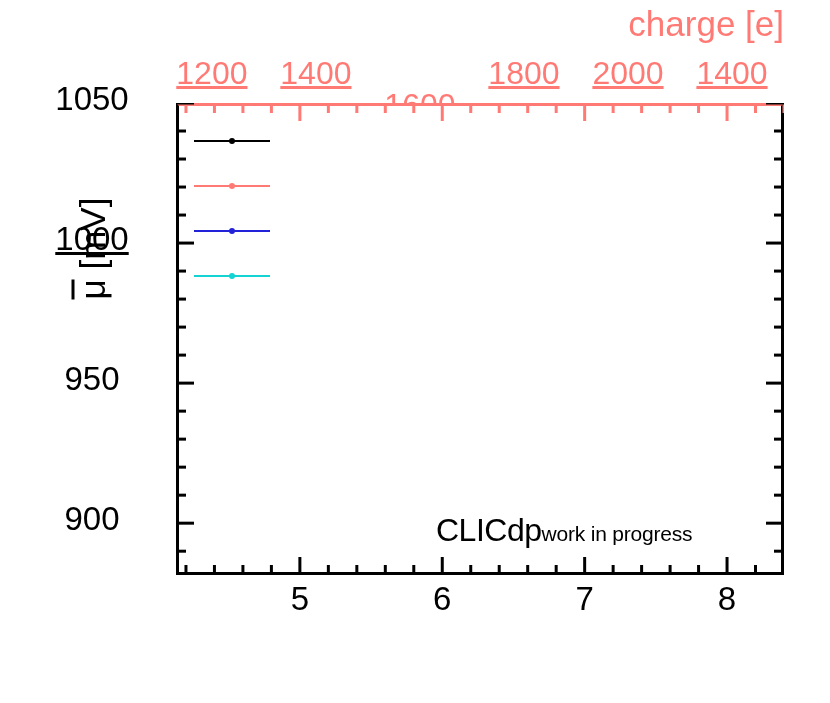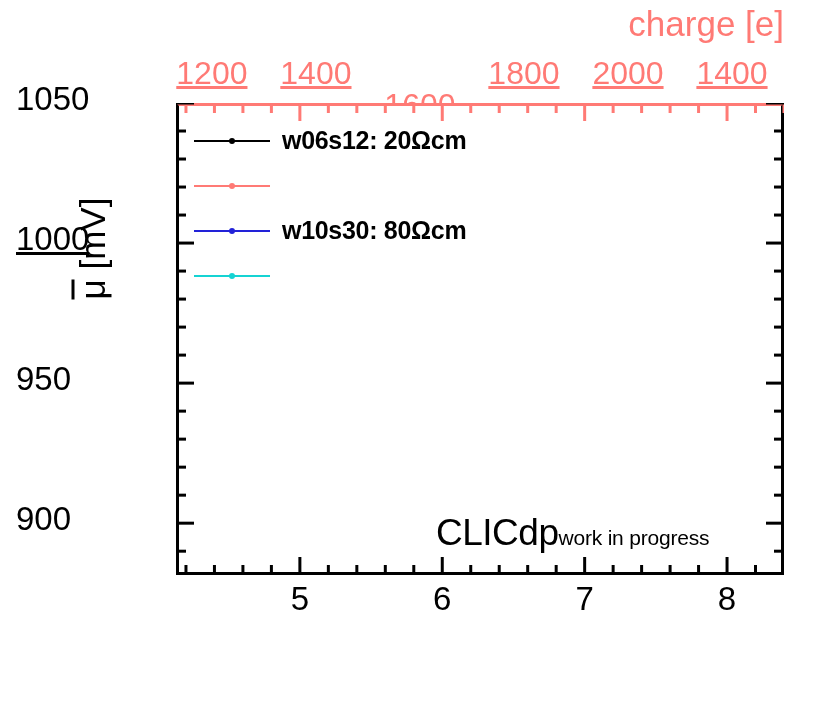--- a/index.html
+++ b/index.html
@@ -55,21 +55,21 @@
     color: #000;
     white-space: nowrap;
     text-align: center;
   }
   .ticklabel.top {
     color: #ff7a75;
     font-size: 32px;
     text-decoration: underline;
   }
   .ticklabel.left {
-    text-align: left;
+    text-align: center;
   }
 
   
   #plot-frame {
     left: 160px;
     top: 103px;
     width: 608px;
     height: 472px;
     border: 3px solid #000000;
     border-top: 3px solid #ff7a75;
@@ -126,21 +126,21 @@
   }
 
   
   #watermark {
     left: 420px;
     top: 512px;
     white-space: nowrap;
     color: #000;
   }
   #watermark .wm-main {
-    font-size: 37px;
+    font-size: 32px;
     letter-spacing: -0.5px;
   }
   #watermark .wm-sub {
     font-size: 21px;
     letter-spacing: -0.2px;
   }
 </style>
 </head>
 <body>
 
@@ -294,34 +294,32 @@
         <line x1="608" y1="0" x2="590" y2="0" stroke="#000" stroke-width="3"></line>
       </g>
   </svg>
 
   <div class="abs" id="legend">
       <div class="legend-row">
         <div class="legend-marker">
           <div class="lm-line" style="background: rgb(0, 0, 0);"></div>
           <div class="lm-dot" style="background: rgb(0, 0, 0);"></div>
         </div>
-        <div class="legend-label">w06s12: 20Ωcm</div>
       </div>
       <div class="legend-row">
         <div class="legend-marker">
           <div class="lm-line" style="background: rgb(255, 122, 117);"></div>
           <div class="lm-dot" style="background: rgb(255, 122, 117);"></div>
         </div>
       </div>
       <div class="legend-row">
         <div class="legend-marker">
           <div class="lm-line" style="background: rgb(34, 34, 216);"></div>
           <div class="lm-dot" style="background: rgb(34, 34, 216);"></div>
         </div>
-        <div class="legend-label">w10s30: 80Ωcm</div>
       </div>
       <div class="legend-row">
         <div class="legend-marker">
           <div class="lm-line" style="background: rgb(21, 211, 211);"></div>
           <div class="lm-dot" style="background: rgb(21, 211, 211);"></div>
         </div>
       </div>
     </div>
 
   <div class="abs" id="watermark">

